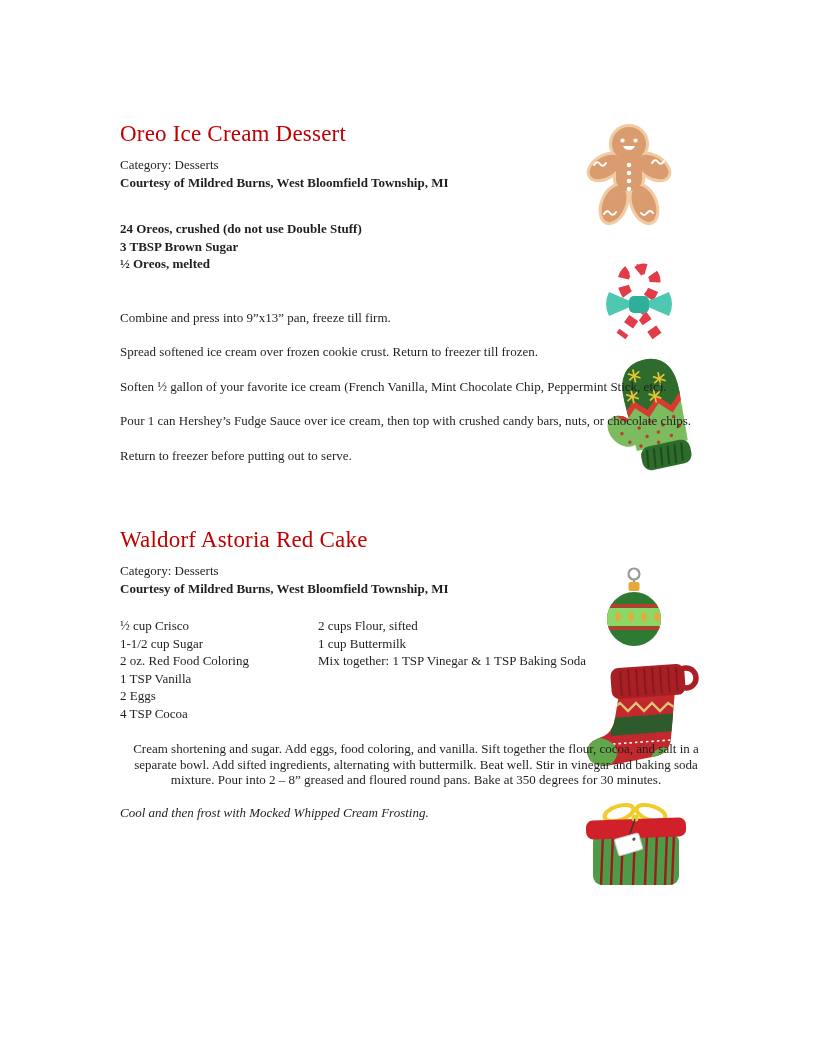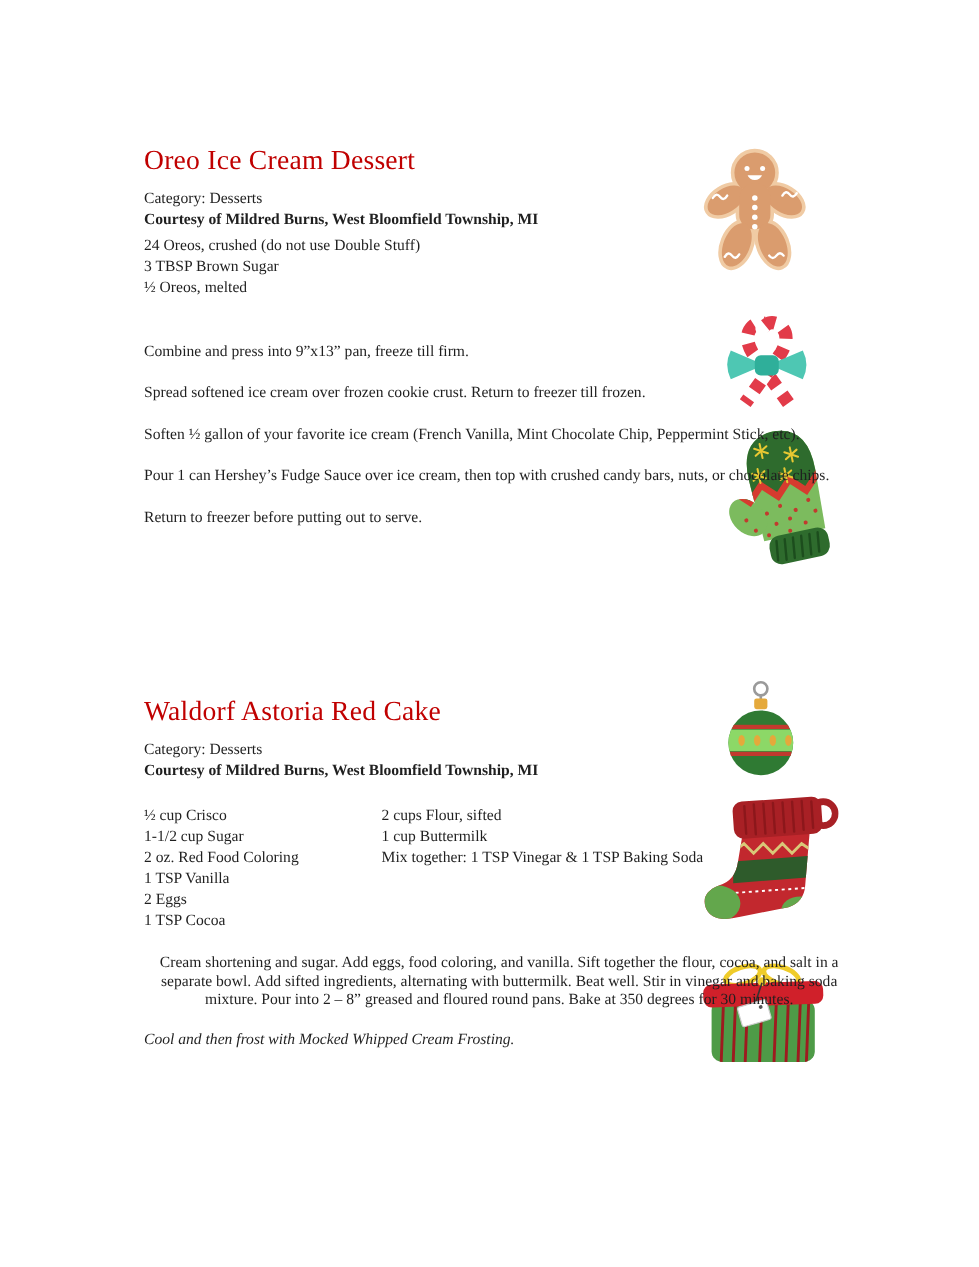--- a/index.html
+++ b/index.html
@@ -7,28 +7,28 @@
   html,body { margin:0; padding:0; background:#e9e9e9; }
   .page {
     position:relative; width:816px; height:1056px; margin:0 auto;
     background:#ffffff; overflow:hidden;
     font-family:"Liberation Serif","DejaVu Serif",serif;
     color:var(--body-ink); font-size:13px;
   }
   .deco { position:absolute; z-index:0; }
   .recipe { position:absolute; left:120px; width:600px; z-index:1; }
   .recipe-1 { top:119px; }
-  .recipe-2 { top:578px; }
+  .recipe-2 { top:525px; }
   .recipe-title {
     margin:0 0 7px 0; font-weight:400; color:var(--title-red);
     font-size:23px; line-height:30px; letter-spacing:0.2px;
   }
   .meta-line { line-height:17.5px; }
   .courtesy { font-weight:700; }
-  .ingredients { margin-top:4px; }
+  .ingredients { margin-top:29px;font-weight:bold; }
   .ing-line { line-height:17.5px; }
   .ing-cols { display:flex; margin-top:20px; }
   .ing-col-1 { width:198px; flex:0 0 198px; }
   .ing-col-2 { flex:1; }
   .step { margin:17px 0 0 0; line-height:17.5px; }
   .step-first { margin-top:36px; }
   .para { margin:19px 0 0 0; line-height:15.5px; width:592px;text-align:center; }
   .final-step { margin:16px 0 0 0; line-height:17.5px;font-style:italic; }
   svg { display:block; }
 </style>
@@ -262,21 +262,21 @@
     <div class="meta-line">Category: Desserts</div>
     <div class="meta-line courtesy">Courtesy of Mildred Burns, West Bloomfield Township, MI</div>
 
     <div class="ing-cols">
       <div class="ing-col-1">
         <div class="ing-line">½ cup Crisco</div>
         <div class="ing-line">1-1/2 cup Sugar</div>
         <div class="ing-line">2 oz. Red Food Coloring</div>
         <div class="ing-line">1 TSP Vanilla</div>
         <div class="ing-line">2 Eggs</div>
-        <div class="ing-line">1 TSP Cocoa</div>
+        <div class="ing-line">4 TSP Cocoa</div>
       </div>
       <div class="ing-col-2">
         <div class="ing-line">2 cups Flour, sifted</div>
         <div class="ing-line">1 cup Buttermilk</div>
         <div class="ing-line">Mix together: 1 TSP Vinegar &amp; 1 TSP Baking Soda</div>
       </div>
     </div>
 
     <p class="para">Cream shortening and sugar. Add eggs, food coloring, and vanilla. Sift together the flour, cocoa, and salt in a separate bowl. Add sifted ingredients, alternating with buttermilk. Beat well. Stir in vinegar and baking soda mixture. Pour into 2 – 8” greased and floured round pans. Bake at 350 degrees for 30 minutes.</p>
     <p class="final-step">Cool and then frost with Mocked Whipped Cream Frosting.</p>

